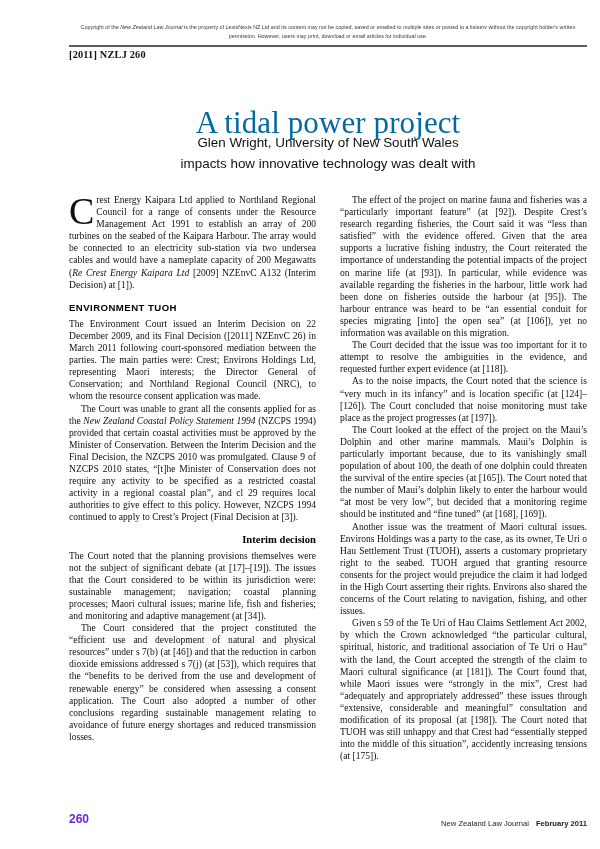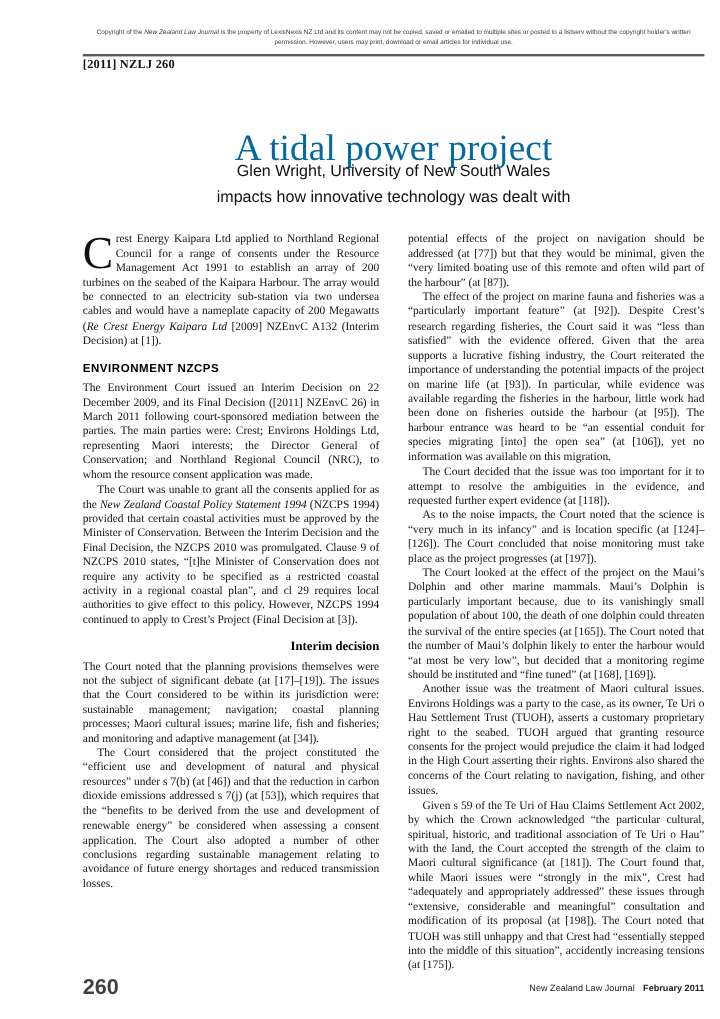--- a/index.html
+++ b/index.html
@@ -136,22 +136,22 @@
     color: #000;
   }
 
   
   .footer-pageno {
     position: absolute;
     left: 41px;
     top: 812px;
     font-family: "Liberation Sans", sans-serif;
     font-weight: bold;
-    font-size: 18px;
-    color: #404040;
+    font-size: 12px;
+    color: #6d28d9;
   }
   .footer-right {
     position: absolute;
     right: 41px;
     top: 819px;
     font-family: "Liberation Sans", sans-serif;
     font-size: 7.6px;
     color: #222;
     white-space: nowrap;
   }
@@ -172,34 +172,33 @@
   <h1 class="title">A tidal power project</h1>
   <div class="byline">
     <div>Glen Wright, University of New South Wales</div>
     <div>impacts how innovative technology was dealt with</div>
   </div>
 
   <div class="col col-left">
 
     <p class="noindent dropcap"><span>Crest Energy Kaipara Ltd applied to Northland Regional Council for a range of consents under the Resource Management Act 1991 to establish an array of 200 turbines on the seabed of the Kaipara Harbour. The array would be connected to an electricity sub-station via two undersea cables and would have a nameplate capacity of 200 Megawatts (</span><span class="it">Re Crest Energy Kaipara Ltd</span><span> [2009] NZEnvC A132 (Interim Decision) at [1]).</span></p>
 
-    <h2 class="sec">ENVIRONMENT NZCPS</h2>
+    <h2 class="sec">ENVIRONMENT TUOH</h2>
 
     <p class="noindent">The Environment Court issued an Interim Decision on 22 December 2009, and its Final Decision ([2011] NZEnvC 26) in March 2011 following court-sponsored mediation between the parties. The main parties were: Crest; Environs Holdings Ltd, representing Maori interests; the Director General of Conservation; and Northland Regional Council (NRC), to whom the resource consent application was made.</p>
 
     <p><span>The Court was unable to grant all the consents applied for as the </span><span class="it">New Zealand Coastal Policy Statement 1994</span><span> (NZCPS 1994) provided that certain coastal activities must be approved by the Minister of Conservation. Between the Interim Decision and the Final Decision, the NZCPS 2010 was promulgated. Clause 9 of NZCPS 2010 states, “[t]he Minister of Conservation does not require any activity to be specified as a restricted coastal activity in a regional coastal plan”, and cl 29 requires local authorities to give effect to this policy. However, NZCPS 1994 continued to apply to Crest’s Project (Final Decision at [3]).</span></p>
 
     <h3 class="sub">Interim decision</h3>
 
     <p class="noindent">The Court noted that the planning provisions themselves were not the subject of significant debate (at [17]–[19]). The issues that the Court considered to be within its jurisdiction were: sustainable management; navigation; coastal planning processes; Maori cultural issues; marine life, fish and fisheries; and monitoring and adaptive management (at [34]).</p>
     <p>The Court considered that the project constituted the “efficient use and development of natural and physical resources” under s 7(b) (at [46]) and that the reduction in carbon dioxide emissions addressed s 7(j) (at [53]), which requires that the “benefits to be derived from the use and development of renewable energy” be considered when assessing a consent application. The Court also adopted a number of other conclusions regarding sustainable management relating to avoidance of future energy shortages and reduced transmission losses.</p>
   </div>
 
   <div class="col col-right">
-    <p class="noindent">potential effects of the project on navigation should be addressed (at [77]) but that they would be minimal, given the “very limited boating use of this remote and often wild part of the harbour” (at [87]).</p>
     <p>The effect of the project on marine fauna and fisheries was a “particularly important feature” (at [92]). Despite Crest’s research regarding fisheries, the Court said it was “less than satisfied” with the evidence offered. Given that the area supports a lucrative fishing industry, the Court reiterated the importance of understanding the potential impacts of the project on marine life (at [93]). In particular, while evidence was available regarding the fisheries in the harbour, little work had been done on fisheries outside the harbour (at [95]). The harbour entrance was heard to be “an essential conduit for species migrating [into] the open sea” (at [106]), yet no information was available on this migration.</p>
     <p>The Court decided that the issue was too important for it to attempt to resolve the ambiguities in the evidence, and requested further expert evidence (at [118]).</p>
     <p>As to the noise impacts, the Court noted that the science is “very much in its infancy” and is location specific (at [124]–[126]). The Court concluded that noise monitoring must take place as the project progresses (at [197]).</p>
     <p>The Court looked at the effect of the project on the Maui’s Dolphin and other marine mammals. Maui’s Dolphin is particularly important because, due to its vanishingly small population of about 100, the death of one dolphin could threaten the survival of the entire species (at [165]). The Court noted that the number of Maui’s dolphin likely to enter the harbour would “at most be very low”, but decided that a monitoring regime should be instituted and “fine tuned” (at [168], [169]).</p>
     <p>Another issue was the treatment of Maori cultural issues. Environs Holdings was a party to the case, as its owner, Te Uri o Hau Settlement Trust (TUOH), asserts a customary proprietary right to the seabed. TUOH argued that granting resource consents for the project would prejudice the claim it had lodged in the High Court asserting their rights. Environs also shared the concerns of the Court relating to navigation, fishing, and other issues.</p>
     <p>Given s 59 of the Te Uri of Hau Claims Settlement Act 2002, by which the Crown acknowledged “the particular cultural, spiritual, historic, and traditional association of Te Uri o Hau” with the land, the Court accepted the strength of the claim to Maori cultural significance (at [181]). The Court found that, while Maori issues were “strongly in the mix”, Crest had “adequately and appropriately addressed” these issues through “extensive, considerable and meaningful” consultation and modification of its proposal (at [198]). The Court noted that TUOH was still unhappy and that Crest had “essentially stepped into the middle of this situation”, accidently increasing tensions (at [175]).</p>
   </div>
 
   <div class="footer-pageno">260</div>
   <div class="footer-right"><span class="jrnl">New Zealand Law Journal</span><span class="date">February 2011</span></div>

